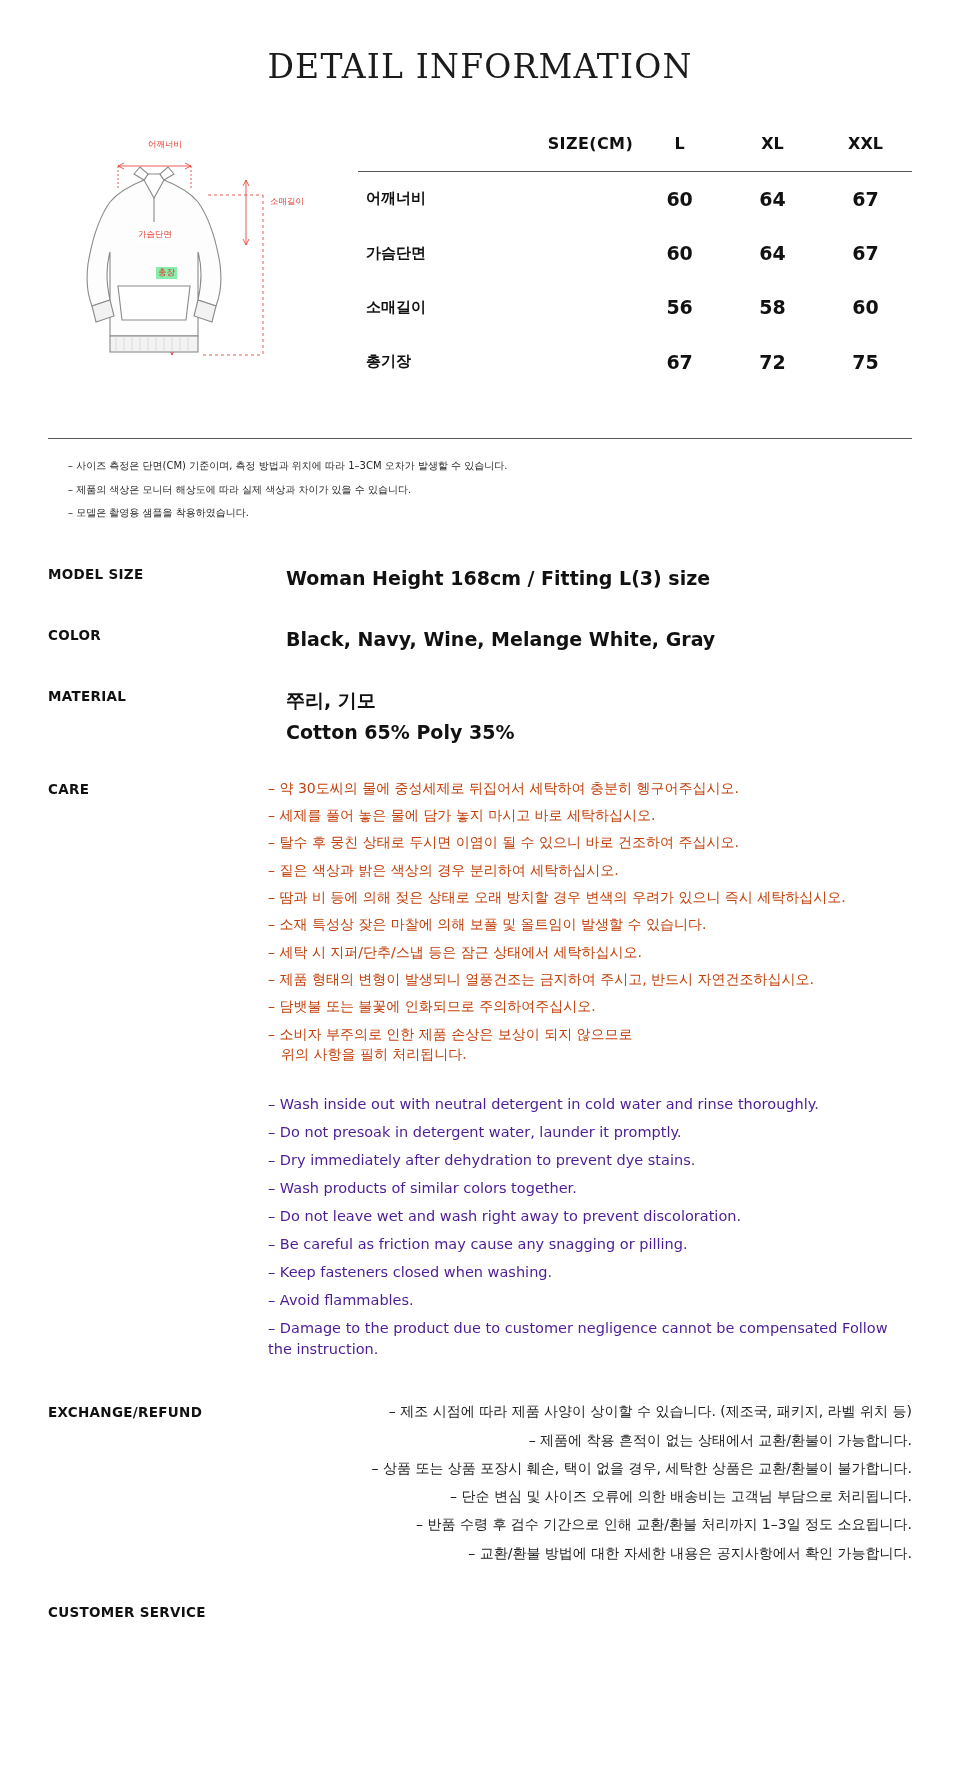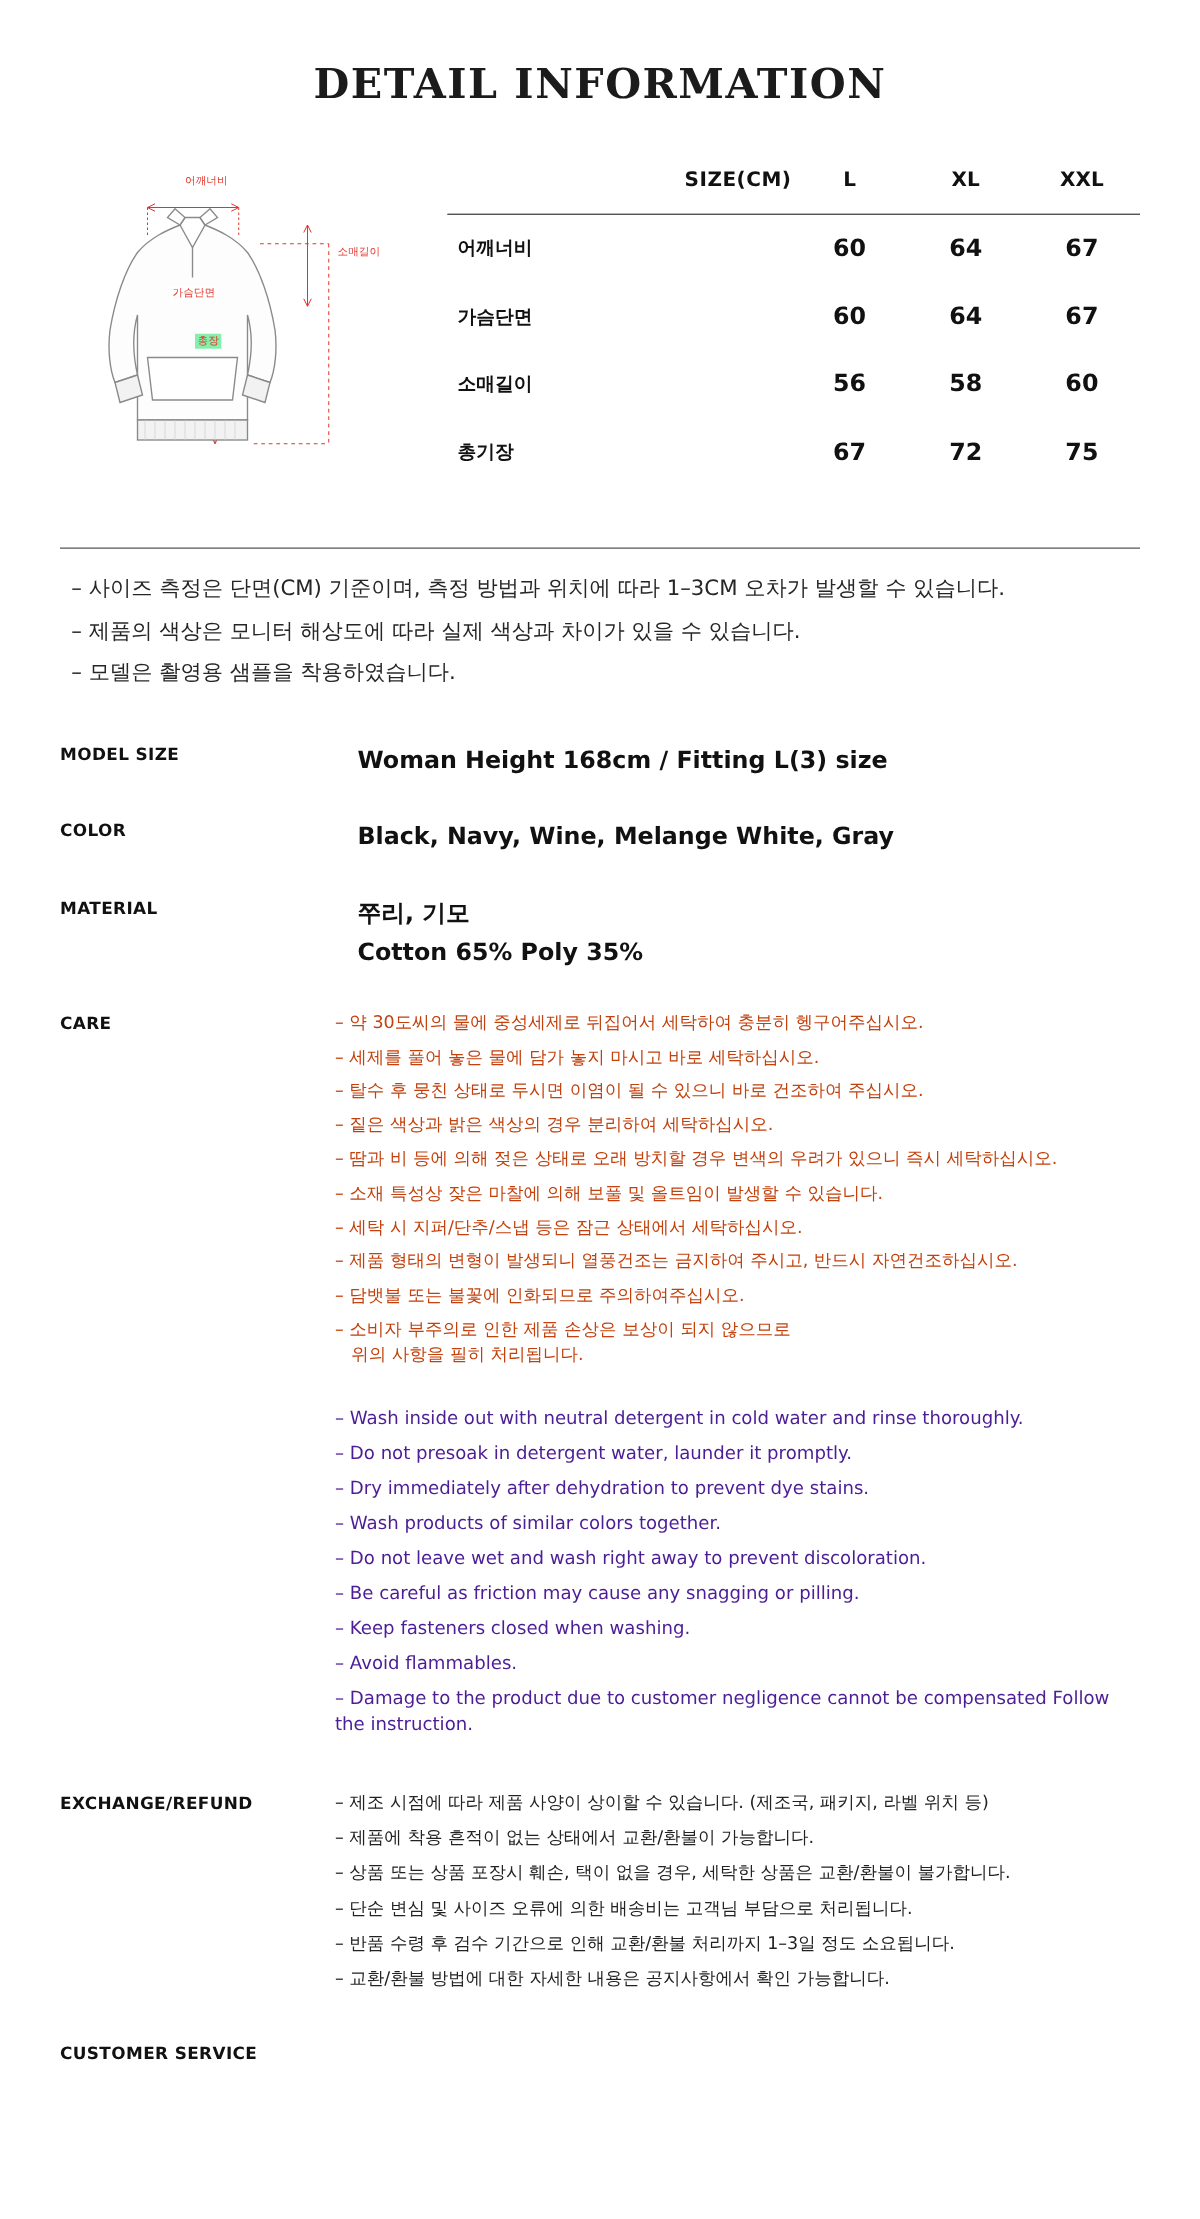--- a/index.html
+++ b/index.html
@@ -16,21 +16,21 @@
     color: #1a1a1a;
     overflow: hidden;
   }
 
   
   .page-title {
     text-align: center;
     font-family: "DejaVu Serif", "Liberation Serif", serif;
     font-size: 33px;
     letter-spacing: 1.2px;
-    font-weight: 700;
+    font-weight: 400;
     color: #1b1b1b;
     margin-top: 47px;
   }
 
   
   .size-section {
     display: flex;
     margin-top: 48px;
     padding-left: 48px;
     padding-right: 48px;
@@ -79,22 +79,22 @@
   .size-table col.c-lbl { width: 222px; }
   .size-table col.c-v { width: 75px; }
 
   
   .notes {
     margin: 24px 48px 0 48px;
     border-top: 1.5px solid #555;
     padding-top: 20px;
   }
   .notes p {
-    margin: 0 0 9px 9px;
-    font-size: 17px;
+    margin: 0 0 9px 20px;
+    font-size: 10px;
     color: #262626;
     line-height: 1.45;
   }
 
   
   .spec {
     margin: 42px 0 0 0;
     padding: 0 48px;
   }
   .spec-row {
@@ -140,21 +140,21 @@
   .care-en { margin-top: 30px; }
   .care-en p {
     margin: 0 0 7px 0;
     font-size: 14.5px;
     color: #4c1d95;
     line-height: 1.45;
   }
 
   
   .exchange-row { margin-top: 34px; }
-  .exchange-row .spec-value { padding-left: 30px; }
+  .exchange-row .spec-value { padding-left: 30px; text-align: right; }
   .exchange-row .spec-label { font-size: 13.5px; }
   .exchange-list p {
     margin: 0 0 8px 0;
     font-size: 14px;
     color: #222;
     line-height: 1.45;
   }
 
   
   .cs-row { margin-top: 30px; flex-direction: column; }

